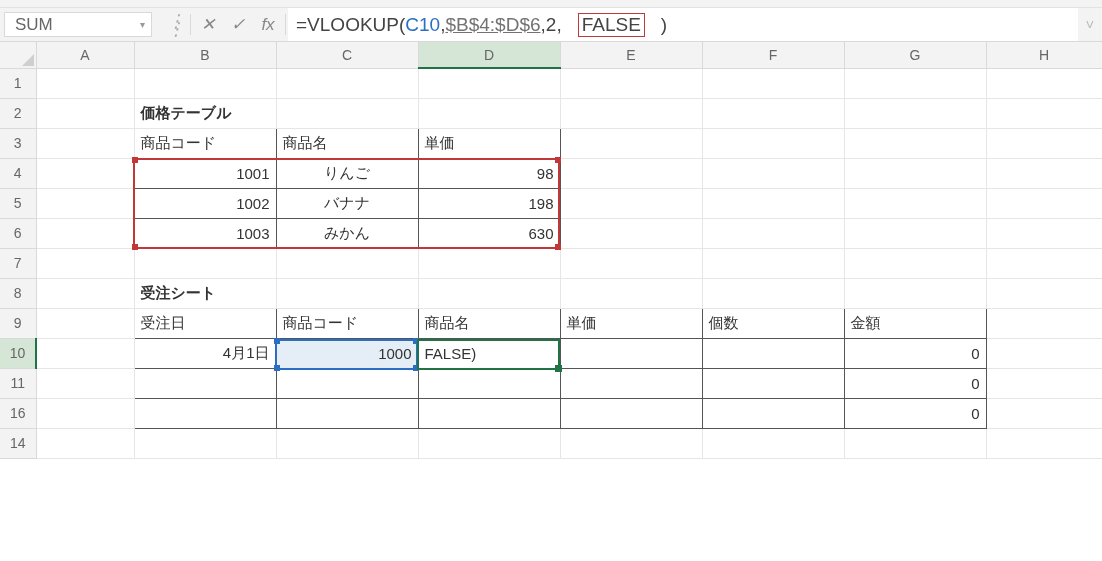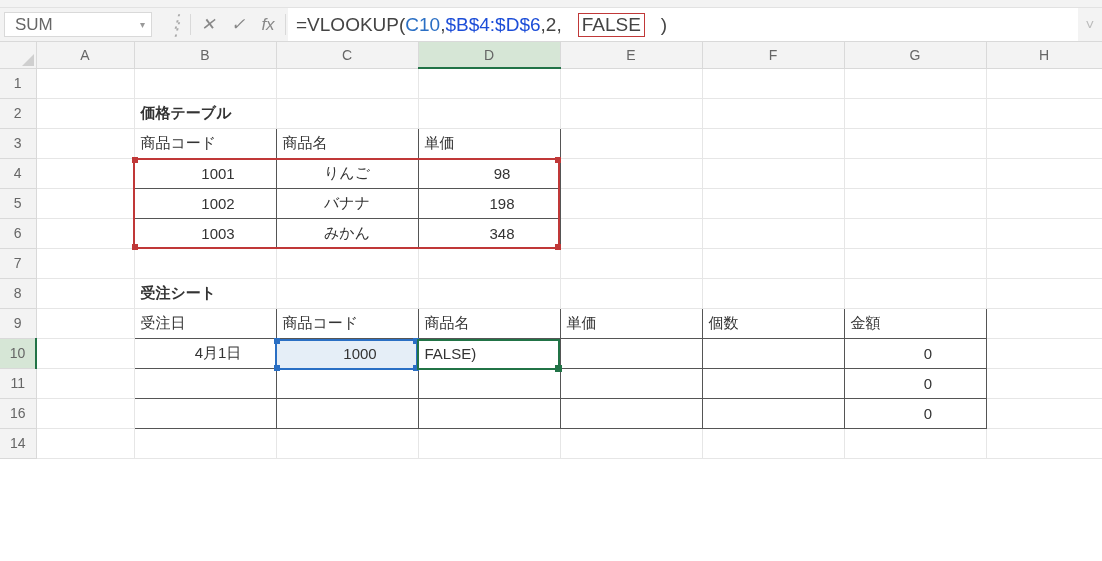--- a/index.html
+++ b/index.html
@@ -48,21 +48,21 @@
     flex: 1;
     display: flex;
     align-items: center;
     padding: 0 8px;
     background: #fff;
     font-size: 19px;
     font-family: "Meiryo", Arial, sans-serif;
   }
   .formula-input .blk { color:#444; }
   .formula-input .ref1 { color:#2a6fc4; }
-  .formula-input .ref2 { color:#1d4ed8; }
+  .formula-input .ref2 { color:#737373;text-decoration:underline; }
   .formula-input .ref3 { color:#444; }
   .falseBox {
     border: 1px solid #c03838;
     padding: 0 3px;
     margin: 0 16px;
     color:#444;
   }
   .formula-expand { width:24px; display:flex; align-items:center; justify-content:center; color:#bbb; }
 
   
@@ -109,21 +109,21 @@
     border-bottom: 1px solid #e6e6e6;
     height: 30px;
     padding: 0 6px;
     font-size: 15px;
     color: #333;
     text-align: left;
     vertical-align: middle;
     background:#fff;
     position: relative;
   }
-  td.cell.num { text-align: center; padding-left: 32px; }
+  td.cell.num { text-align: right; padding-left: 32px; }
   td.cell.ctr { text-align:center; }
   td.cell.bold { font-weight:700; }
 
   
   .hdr1 { background:#e4f0df; text-align:center; border:1px solid #555 !important; }
   .data1 { background:#fbecec; border:1px solid #555 !important; }
   .data1.num { text-align:right;}
   .data1.ctr { text-align:center; }
 
   
@@ -281,21 +281,21 @@
           <td class="cell"></td>
           <td class="cell"></td>
           <td class="cell"></td>
         </tr>
 
     <tr>
           <td class="rowhead">6</td>
       <td class="cell"></td>
       <td class="cell data1 num">1003</td>
       <td class="cell data1 ctr">みかん</td>
-      <td class="cell data1 num">348</td>
+      <td class="cell data1 num">630</td>
       <td class="cell"></td>
           <td class="cell"></td>
           <td class="cell"></td>
           <td class="cell"></td>
         </tr>
 
     <tr>
           <td class="rowhead">7</td>
       <td class="cell"></td>
           <td class="cell"></td>

